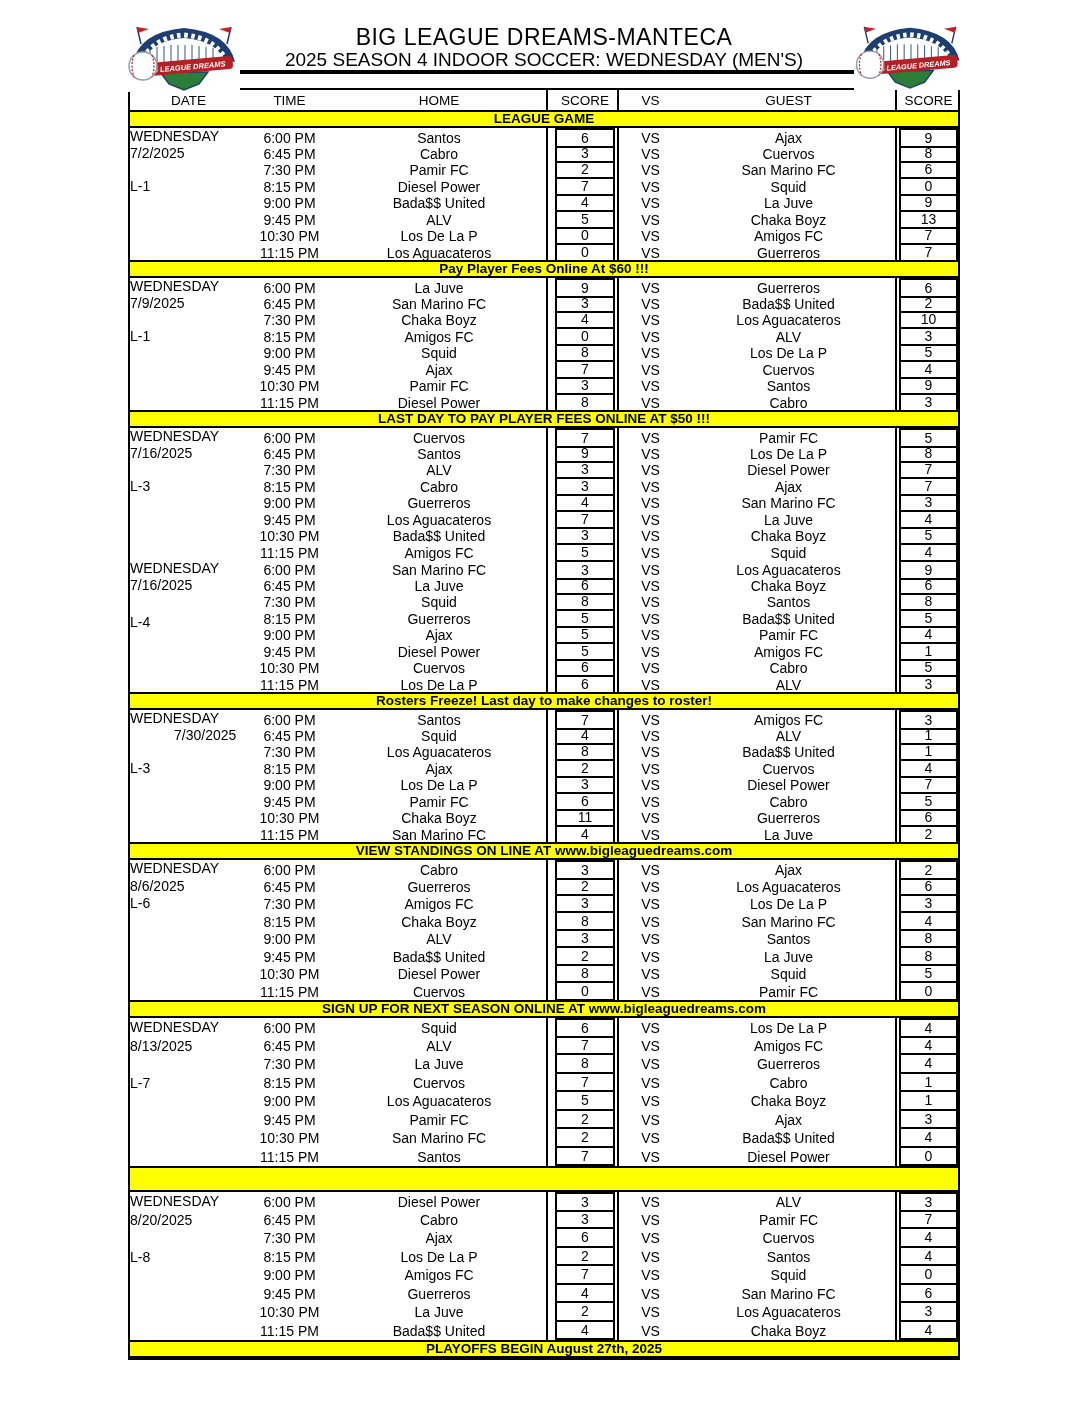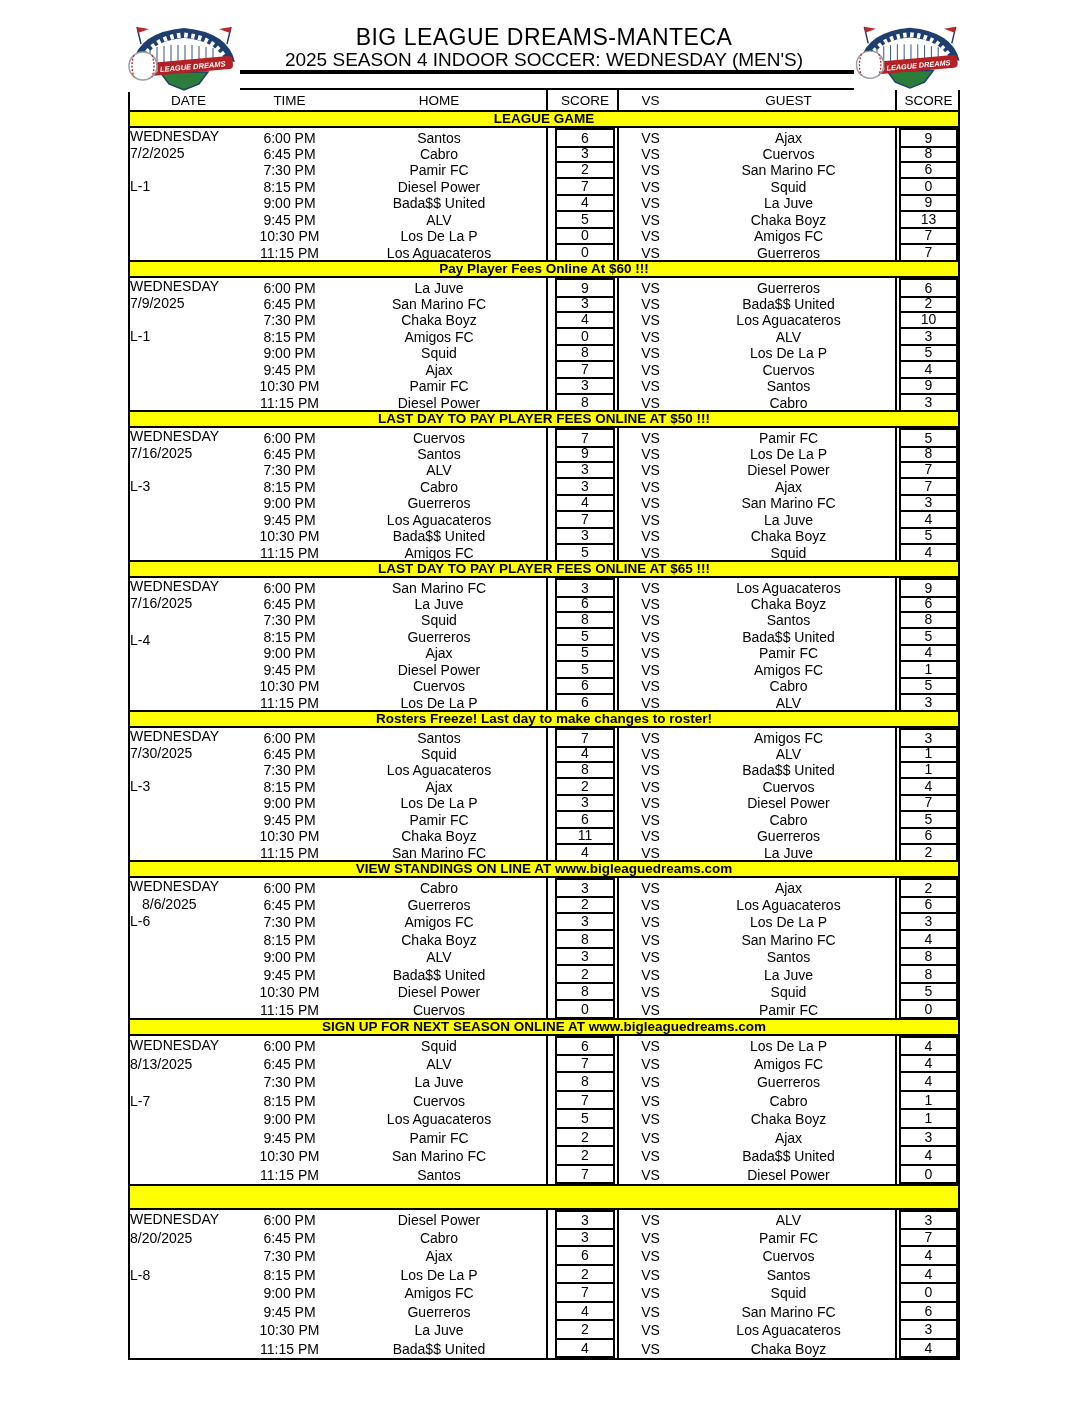--- a/index.html
+++ b/index.html
@@ -344,21 +344,20 @@
               <div class="cell sb c10">4</div>
             </div>
           </div>
           <div class="vline" style="left: 416px;"></div>
           <div class="vline" style="left: 487px;"></div>
           <div class="vline" style="left: 765px;"></div>
           <div class="datecell" style="top: 0px;">WEDNESDAY</div>
           <div class="datecell" style="top: 16.5px;">7/16/2025</div>
           <div class="datecell" style="top: 49.5px;">L-3</div>
         </div>
-        <div class="banner">LAST DAY TO PAY PLAYER FEES ONLINE AT $65 !!!</div>
         <div class="week-block" style="--rh: 16.5px;">
           <div class="rows">
             <div class="game-row">
               <div class="cell c2">6:00 PM</div>
               <div class="cell c3">San Marino FC</div>
               <div class="cell sb c5">3</div>
               <div class="cell c7">VS</div>
               <div class="cell c8">Los Aguacateros</div>
               <div class="cell sb c10">9</div>
             </div>
@@ -491,21 +490,21 @@
               <div class="cell sb c5">4</div>
               <div class="cell c7">VS</div>
               <div class="cell c8">La Juve</div>
               <div class="cell sb c10">2</div>
             </div>
           </div>
           <div class="vline" style="left: 416px;"></div>
           <div class="vline" style="left: 487px;"></div>
           <div class="vline" style="left: 765px;"></div>
           <div class="datecell" style="top: 0px;">WEDNESDAY</div>
-          <div class="datecell" style="top: 16.5px;">7/30/2025</div>
+          <div class="datecell" style="top: 16.5px; padding-left: 44px;">7/30/2025</div>
           <div class="datecell" style="top: 49.5px;">L-3</div>
         </div>
         <div class="banner">VIEW STANDINGS ON LINE AT www.bigleaguedreams.com</div>
         <div class="week-block" style="--rh: 17.5px;">
           <div class="rows">
             <div class="game-row">
               <div class="cell c2">6:00 PM</div>
               <div class="cell c3">Cabro</div>
               <div class="cell sb c5">3</div>
               <div class="cell c7">VS</div>
@@ -566,21 +565,21 @@
               <div class="cell sb c5">0</div>
               <div class="cell c7">VS</div>
               <div class="cell c8">Pamir FC</div>
               <div class="cell sb c10">0</div>
             </div>
           </div>
           <div class="vline" style="left: 416px;"></div>
           <div class="vline" style="left: 487px;"></div>
           <div class="vline" style="left: 765px;"></div>
           <div class="datecell" style="top: 0px;">WEDNESDAY</div>
-          <div class="datecell" style="top: 17.5px; padding-left: 12px;">8/6/2025</div>
+          <div class="datecell" style="top: 17.5px;">8/6/2025</div>
           <div class="datecell" style="top: 35px;">L-6</div>
         </div>
         <div class="banner">SIGN UP FOR NEXT SEASON ONLINE AT www.bigleaguedreams.com</div>
         <div class="week-block" style="--rh: 18.5px;">
           <div class="rows">
             <div class="game-row">
               <div class="cell c2">6:00 PM</div>
               <div class="cell c3">Squid</div>
               <div class="cell sb c5">6</div>
               <div class="cell c7">VS</div>
@@ -719,16 +718,17 @@
               <div class="cell sb c10">4</div>
             </div>
           </div>
           <div class="vline" style="left: 416px;"></div>
           <div class="vline" style="left: 487px;"></div>
           <div class="vline" style="left: 765px;"></div>
           <div class="datecell" style="top: 0px;">WEDNESDAY</div>
           <div class="datecell" style="top: 18.5px;">8/20/2025</div>
           <div class="datecell" style="top: 55.5px;">L-8</div>
         </div>
+        <div class="banner">PLAYOFFS BEGIN August 27th, 2025</div>
       </div>
   </div>
 
 </div>
 
 </body></html>

